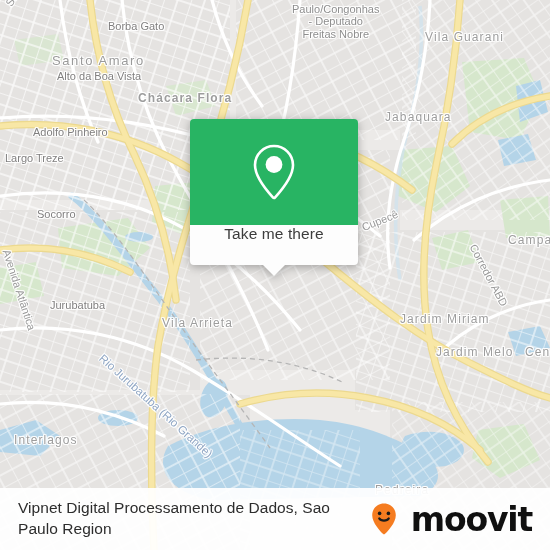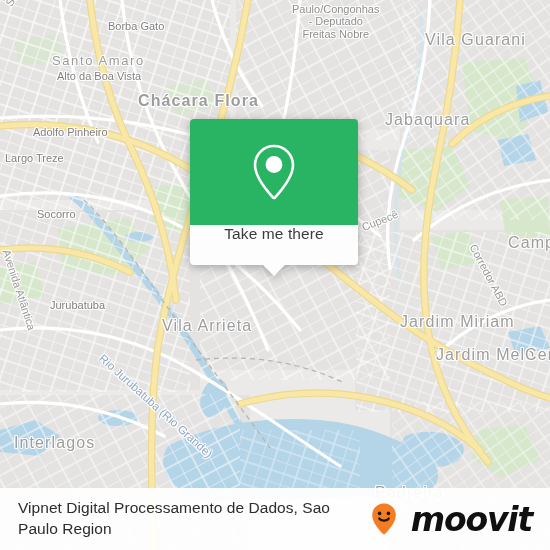--- a/index.html
+++ b/index.html
@@ -36,21 +36,21 @@
     line-height: 1.12;
     pointer-events: none;
     text-shadow:
        1px 0 0 rgba(255,255,255,.85), -1px 0 0 rgba(255,255,255,.85),
        0 1px 0 rgba(255,255,255,.85), 0 -1px 0 rgba(255,255,255,.85),
        1px 1px 0 rgba(255,255,255,.85), -1px -1px 0 rgba(255,255,255,.85),
        1px -1px 0 rgba(255,255,255,.85), -1px 1px 0 rgba(255,255,255,.85);
   }
   .lbl-place   { font-size: 11px; color: #807f7f; }
   .lbl-big     { font-size: 13px; color: #9a9a9a; letter-spacing: 1.6px; }
-  .lbl-suburb  { font-size: 16px; color: #9d9d9d; letter-spacing: 1.1px; }
+  .lbl-suburb  { font-size: 12px; color: #9d9d9d; letter-spacing: 1.1px; }
   .lbl-poi     { font-size: 11px; color: #8e8e8e; text-align: center; }
   .lbl-road    { font-size: 11px; color: #9a9a9a; }
   .lbl-water   { font-size: 11.5px; color: #8fa6c4; }
 
   
   #popup {
     position: absolute;
     left: 190px; top: 119px;
     width: 168px;
     filter: drop-shadow(0 2px 5px rgba(0,0,0,.30));
@@ -112,21 +112,20 @@
     font-size: 15.5px;
     color: #2d2d2d;
     line-height: 1.35;
     max-width: 392px;
     letter-spacing: .05px;
   }
   #brand {
     flex: 0 0 auto;
     display: flex; align-items: center; gap: 14px;
     margin-right: 2px;
-    font-style: italic;
   }
   #brand-wordmark {
     font-size: 33px;
     font-weight: bold;
     color: #101010;
     letter-spacing: -1.2px;
     line-height: 1;
     font-family: "DejaVu Sans", sans-serif;
   }
 </style>

